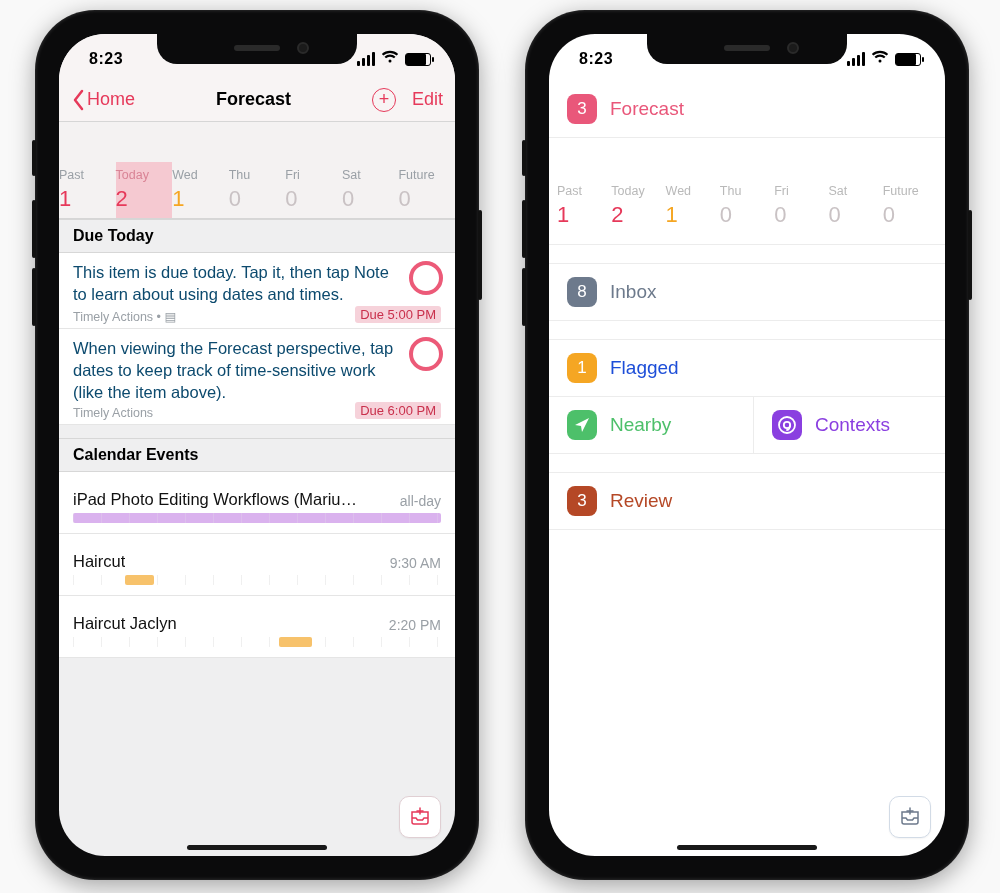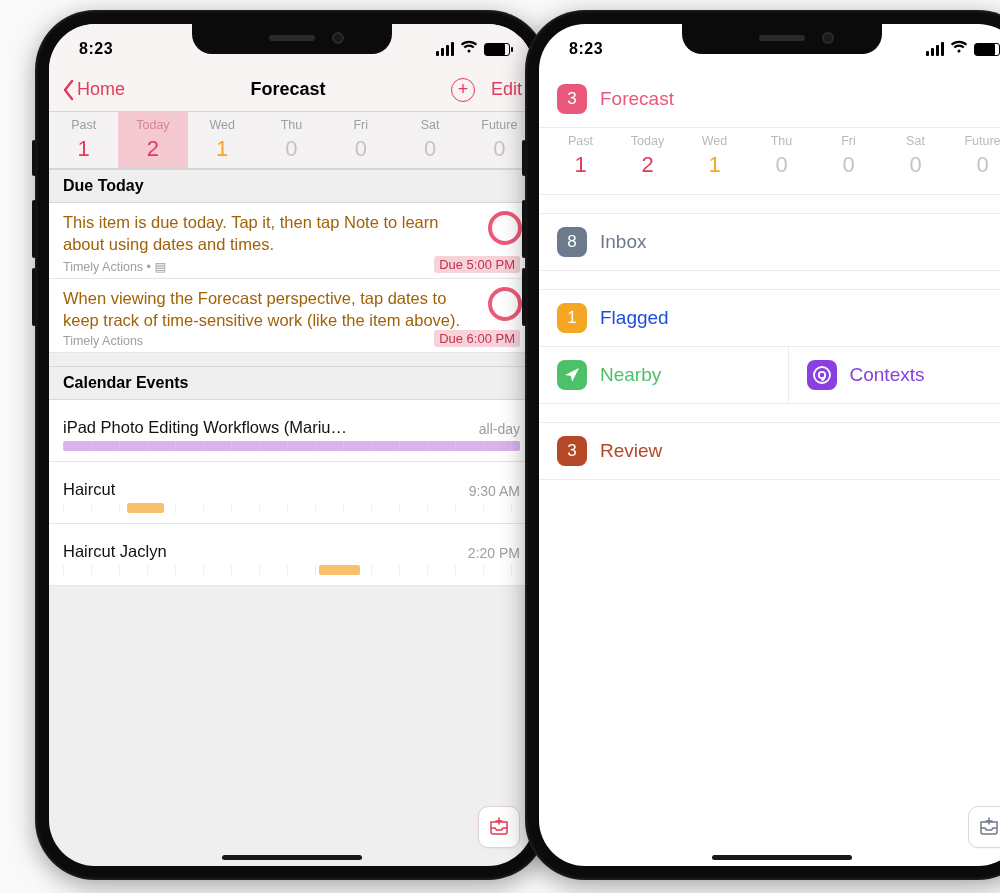--- a/index.html
+++ b/index.html
@@ -1,21 +1,21 @@
 <!DOCTYPE html>
 <html><head>
 <meta charset="utf-8">
 <style>
   * { margin:0; padding:0; box-sizing:border-box; font-family:-apple-system,"Helvetica Neue",Helvetica,Arial,sans-serif; -webkit-font-smoothing:antialiased; }
   body { background:#f9f9f9; width:1000px; height:893px; position:relative; }
   .phone {
-    position:absolute; width:513px; height:870px;
+    position:absolute; width:444px; height:870px;
     border-radius:60px; background:#0b0b0c;
     box-shadow: 0 6px 25px rgba(0,0,0,.35), inset 0 0 4px rgba(255,255,255,.2);
-    padding:14px;
+    padding:24px;
   }
   .phone.left { left:35px; top:10px; }
   .phone.right{ left:525px; top:10px; }
   .btn-side { position:absolute; background:#111; border-radius:3px; }
   .notch {
     position:absolute; top:0; left:50%; transform:translateX(-50%);
     width:200px; height:30px; background:#0b0b0c; border-radius:0 0 20px 20px; z-index:5;
   }
   .speaker { position:absolute; left:50%; top:11px; transform:translateX(-50%); width:46px; height:6px; background:#2a2a2a; border-radius:3px; }
   .cam { position:absolute; left:calc(50% + 40px); top:8px; width:12px; height:12px; background:#1b1b1b; border-radius:50%; border:2px solid #2a2a2a; }
@@ -41,34 +41,34 @@
   }
   .nav-left { display:flex; align-items:center; color:#e6395a; font-size:18px; gap:2px; }
   .nav-left svg { width:14px; height:22px; }
   .nav-title { font-size:18px; font-weight:600; }
   .nav-right { display:flex; align-items:center; gap:16px; color:#e6395a; font-size:18px; }
   .plus-circle { width:24px; height:24px; border:1.5px solid #e6395a; border-radius:50%; display:flex;align-items:center;justify-content:center; }
   .plus-circle::before{content:"+"; font-size:18px; line-height:1; position:relative; top:-1px;}
   
   .day-strip { display:flex; background:#f4f2f2; border-bottom:1px solid #d6d6d6; }
   .day-strip.compact { background:#fff; border-bottom:1px solid #ececec; padding:0 8px 10px; }
-  .day-cell { flex:1; text-align:center; padding:6px 0 6px; }
+  .day-cell { flex:1; text-align:left; padding:6px 0 6px;margin-top:40px; }
   .day-cell .lbl { font-size:12.5px; color:#9aa0a6; }
   .day-cell .num { font-size:22px; font-weight:400; color:#c9c2c4; margin-top:4px; }
   .day-cell.red .num { color:#e6395a; }
   .day-cell.orange .num { color:#f5a623; }
   .day-cell.today { background:#f5c9d1; }
   .day-cell.today .lbl { color:#d98395; }
   .day-cell.today .num { color:#e6395a; font-weight:500; }
   .day-strip.compact .day-cell.today { background:transparent; }
   .day-strip.compact .day-cell .lbl { color:#b9b9b9; }
   
   .sect-head { background:#efeff0; padding:7px 14px; font-weight:700; font-size:16px; border-top:1px solid #d7d7d7; border-bottom:1px solid #d7d7d7;}
   .task { padding:8px 14px 4px; border-bottom:1px solid #e5e5e5; position:relative; }
-  .task .txt { font-size:16.5px; line-height:1.35; color:#a16207; padding-right:44px; }
+  .task .txt { font-size:16.5px; line-height:1.35; color:#0c4a6e; padding-right:44px; }
   .task .ring { position:absolute; right:12px; top:8px; width:34px; height:34px; border:4px solid #ec5a78; border-radius:50%; }
   .task .meta { font-size:12.5px; color:#9aa0a6; margin-top:3px; }
   .task .due { float:right; font-size:13px; color:#c9304c; background:#f6d2da; border-radius:3px; padding:1px 5px; margin-top:-18px; }
   .cal-item { padding:6px 14px 10px; border-bottom:1px solid #e5e5e5; }
   .cal-item .row { display:flex; justify-content:space-between; align-items:flex-end; }
   .cal-item .ttl { font-size:16.5px; color:#111; white-space:nowrap; overflow:hidden; text-overflow:ellipsis; max-width:300px;text-align:center;}
   .cal-item .tm { font-size:14px; color:#9aa0a6;margin-top:15px; }
   .timeline { height:10px; border-radius:2px; background:linear-gradient(to right, rgba(0,0,0,0) 0,rgba(0,0,0,0) 100%); position:relative; margin-top:4px; }
   .timeline::before{content:"";position:absolute;inset:0;background:repeating-linear-gradient(to right, #e5e5e5 0 1px, transparent 1px 28px);opacity:.6;}
   .timeline .block { position:absolute; top:0; height:100%; background:#f7c26b; border-radius:2px; }

